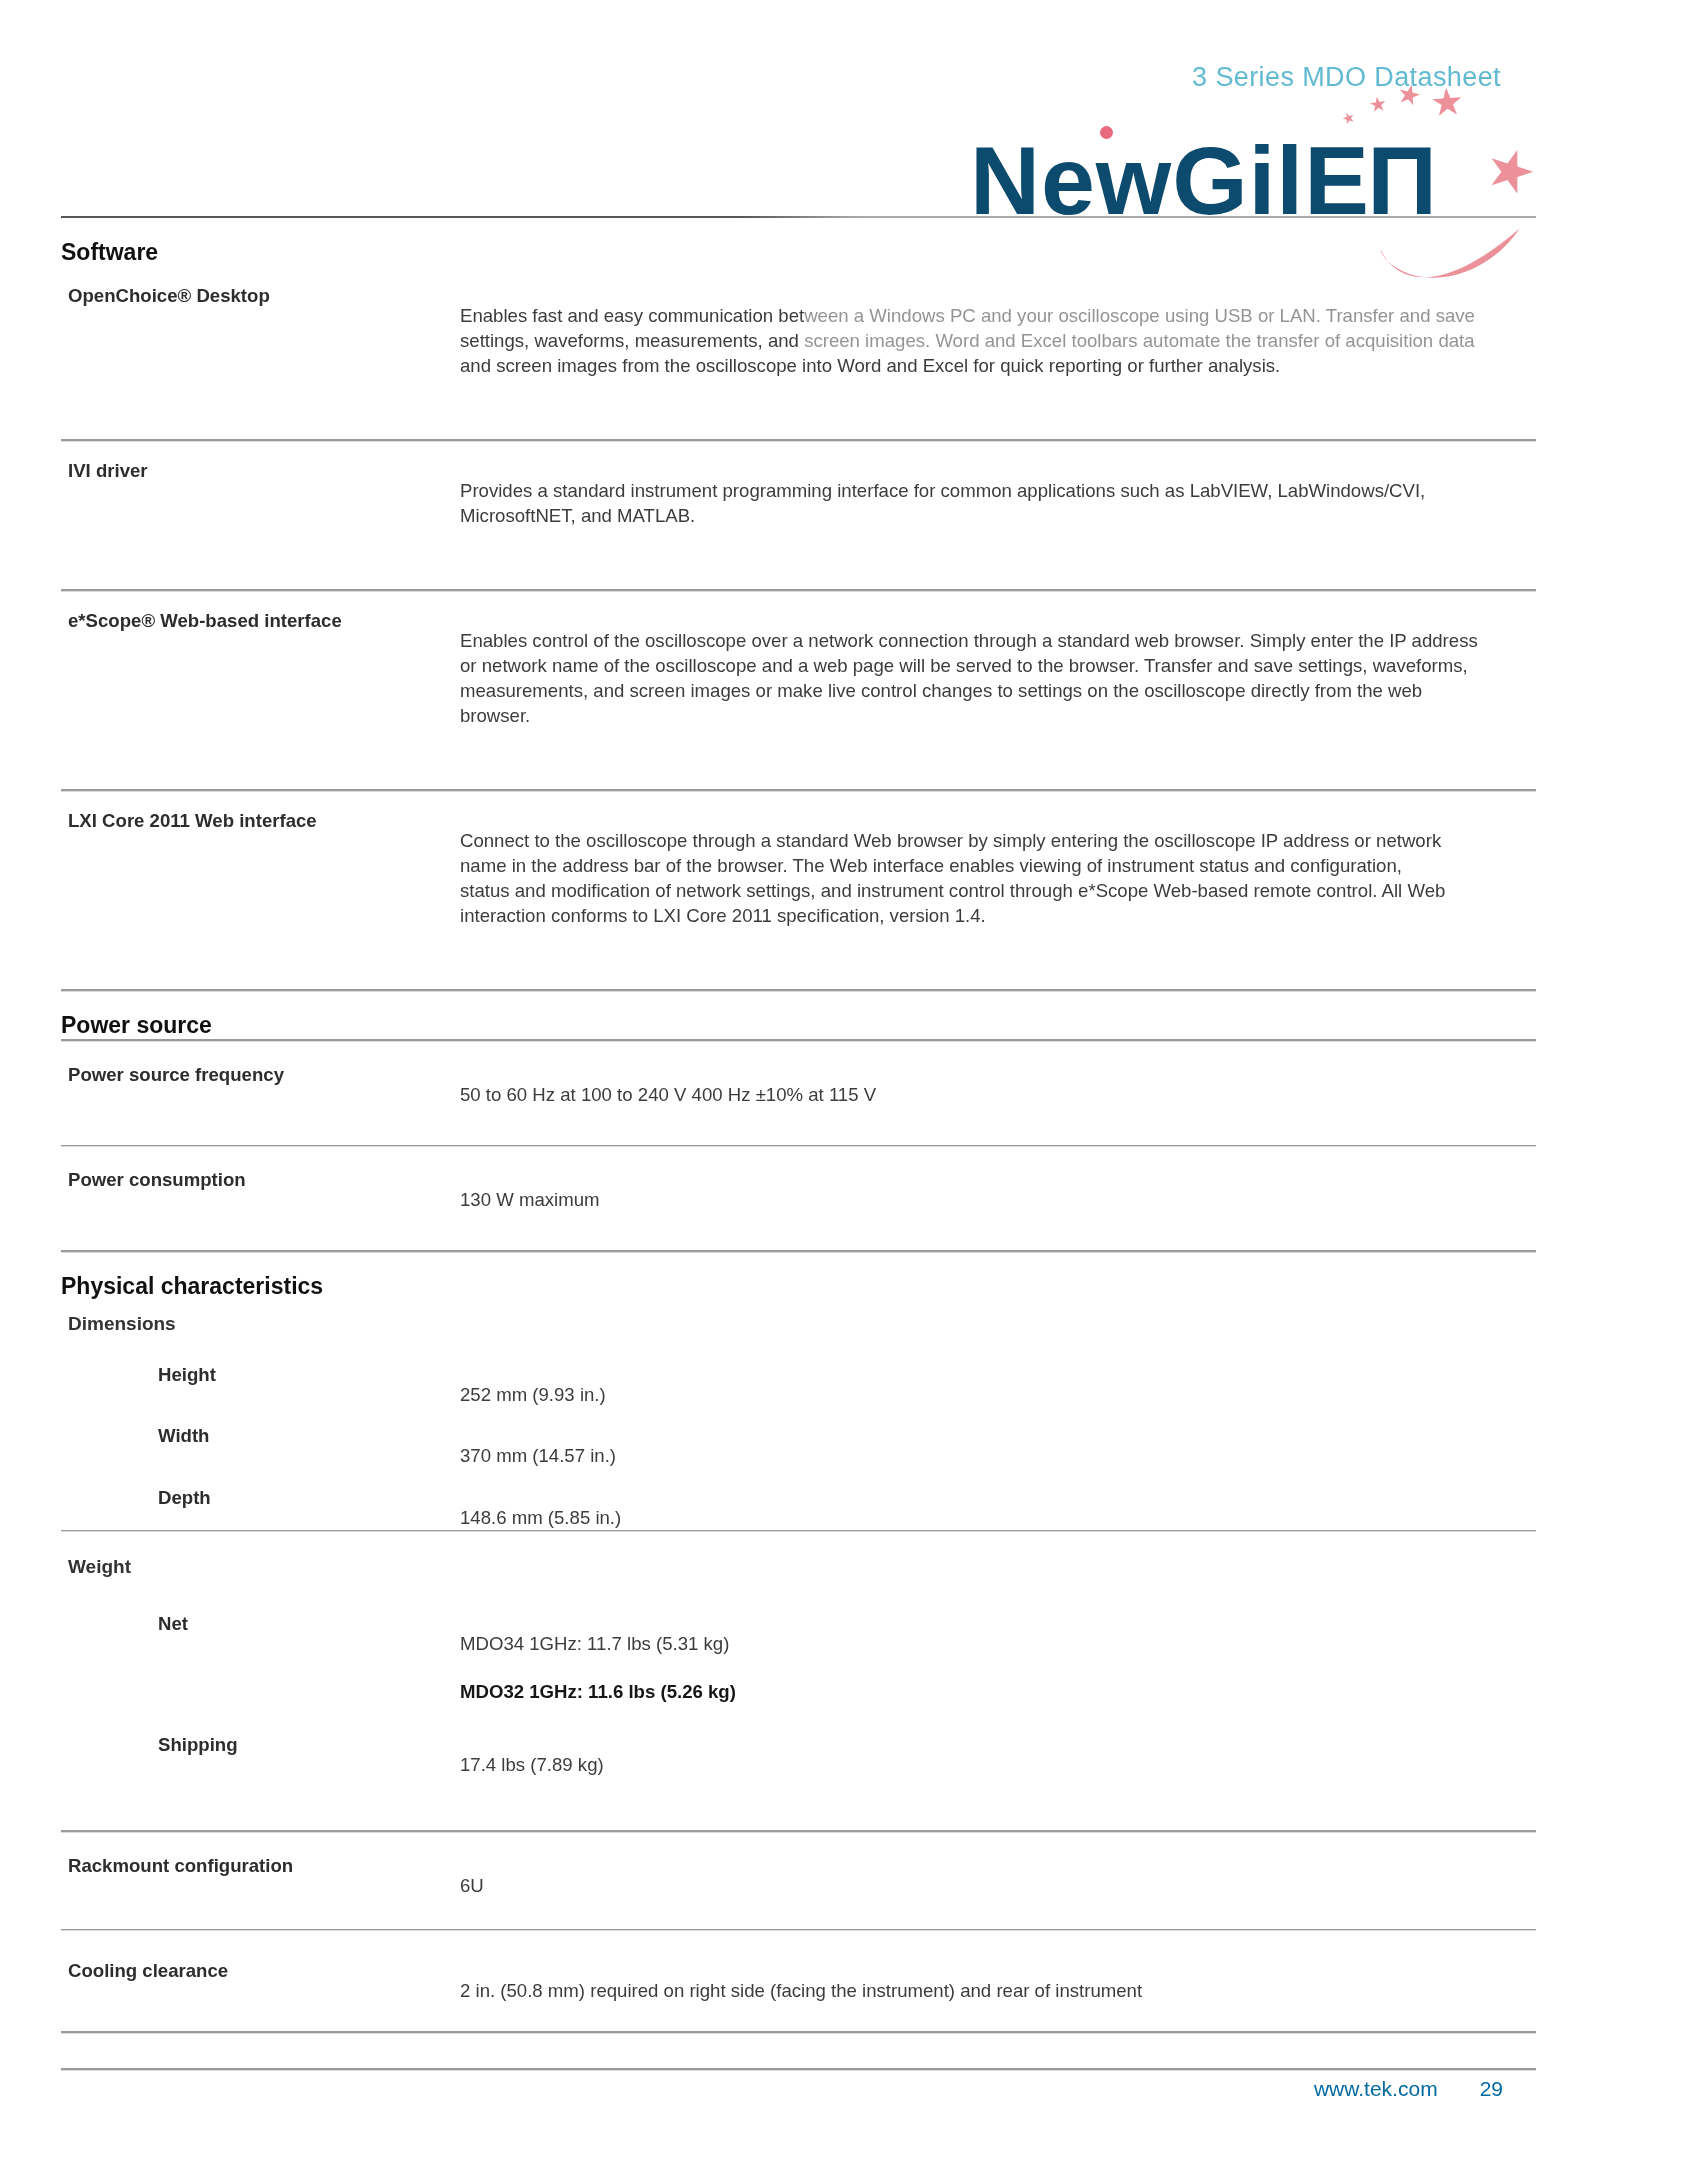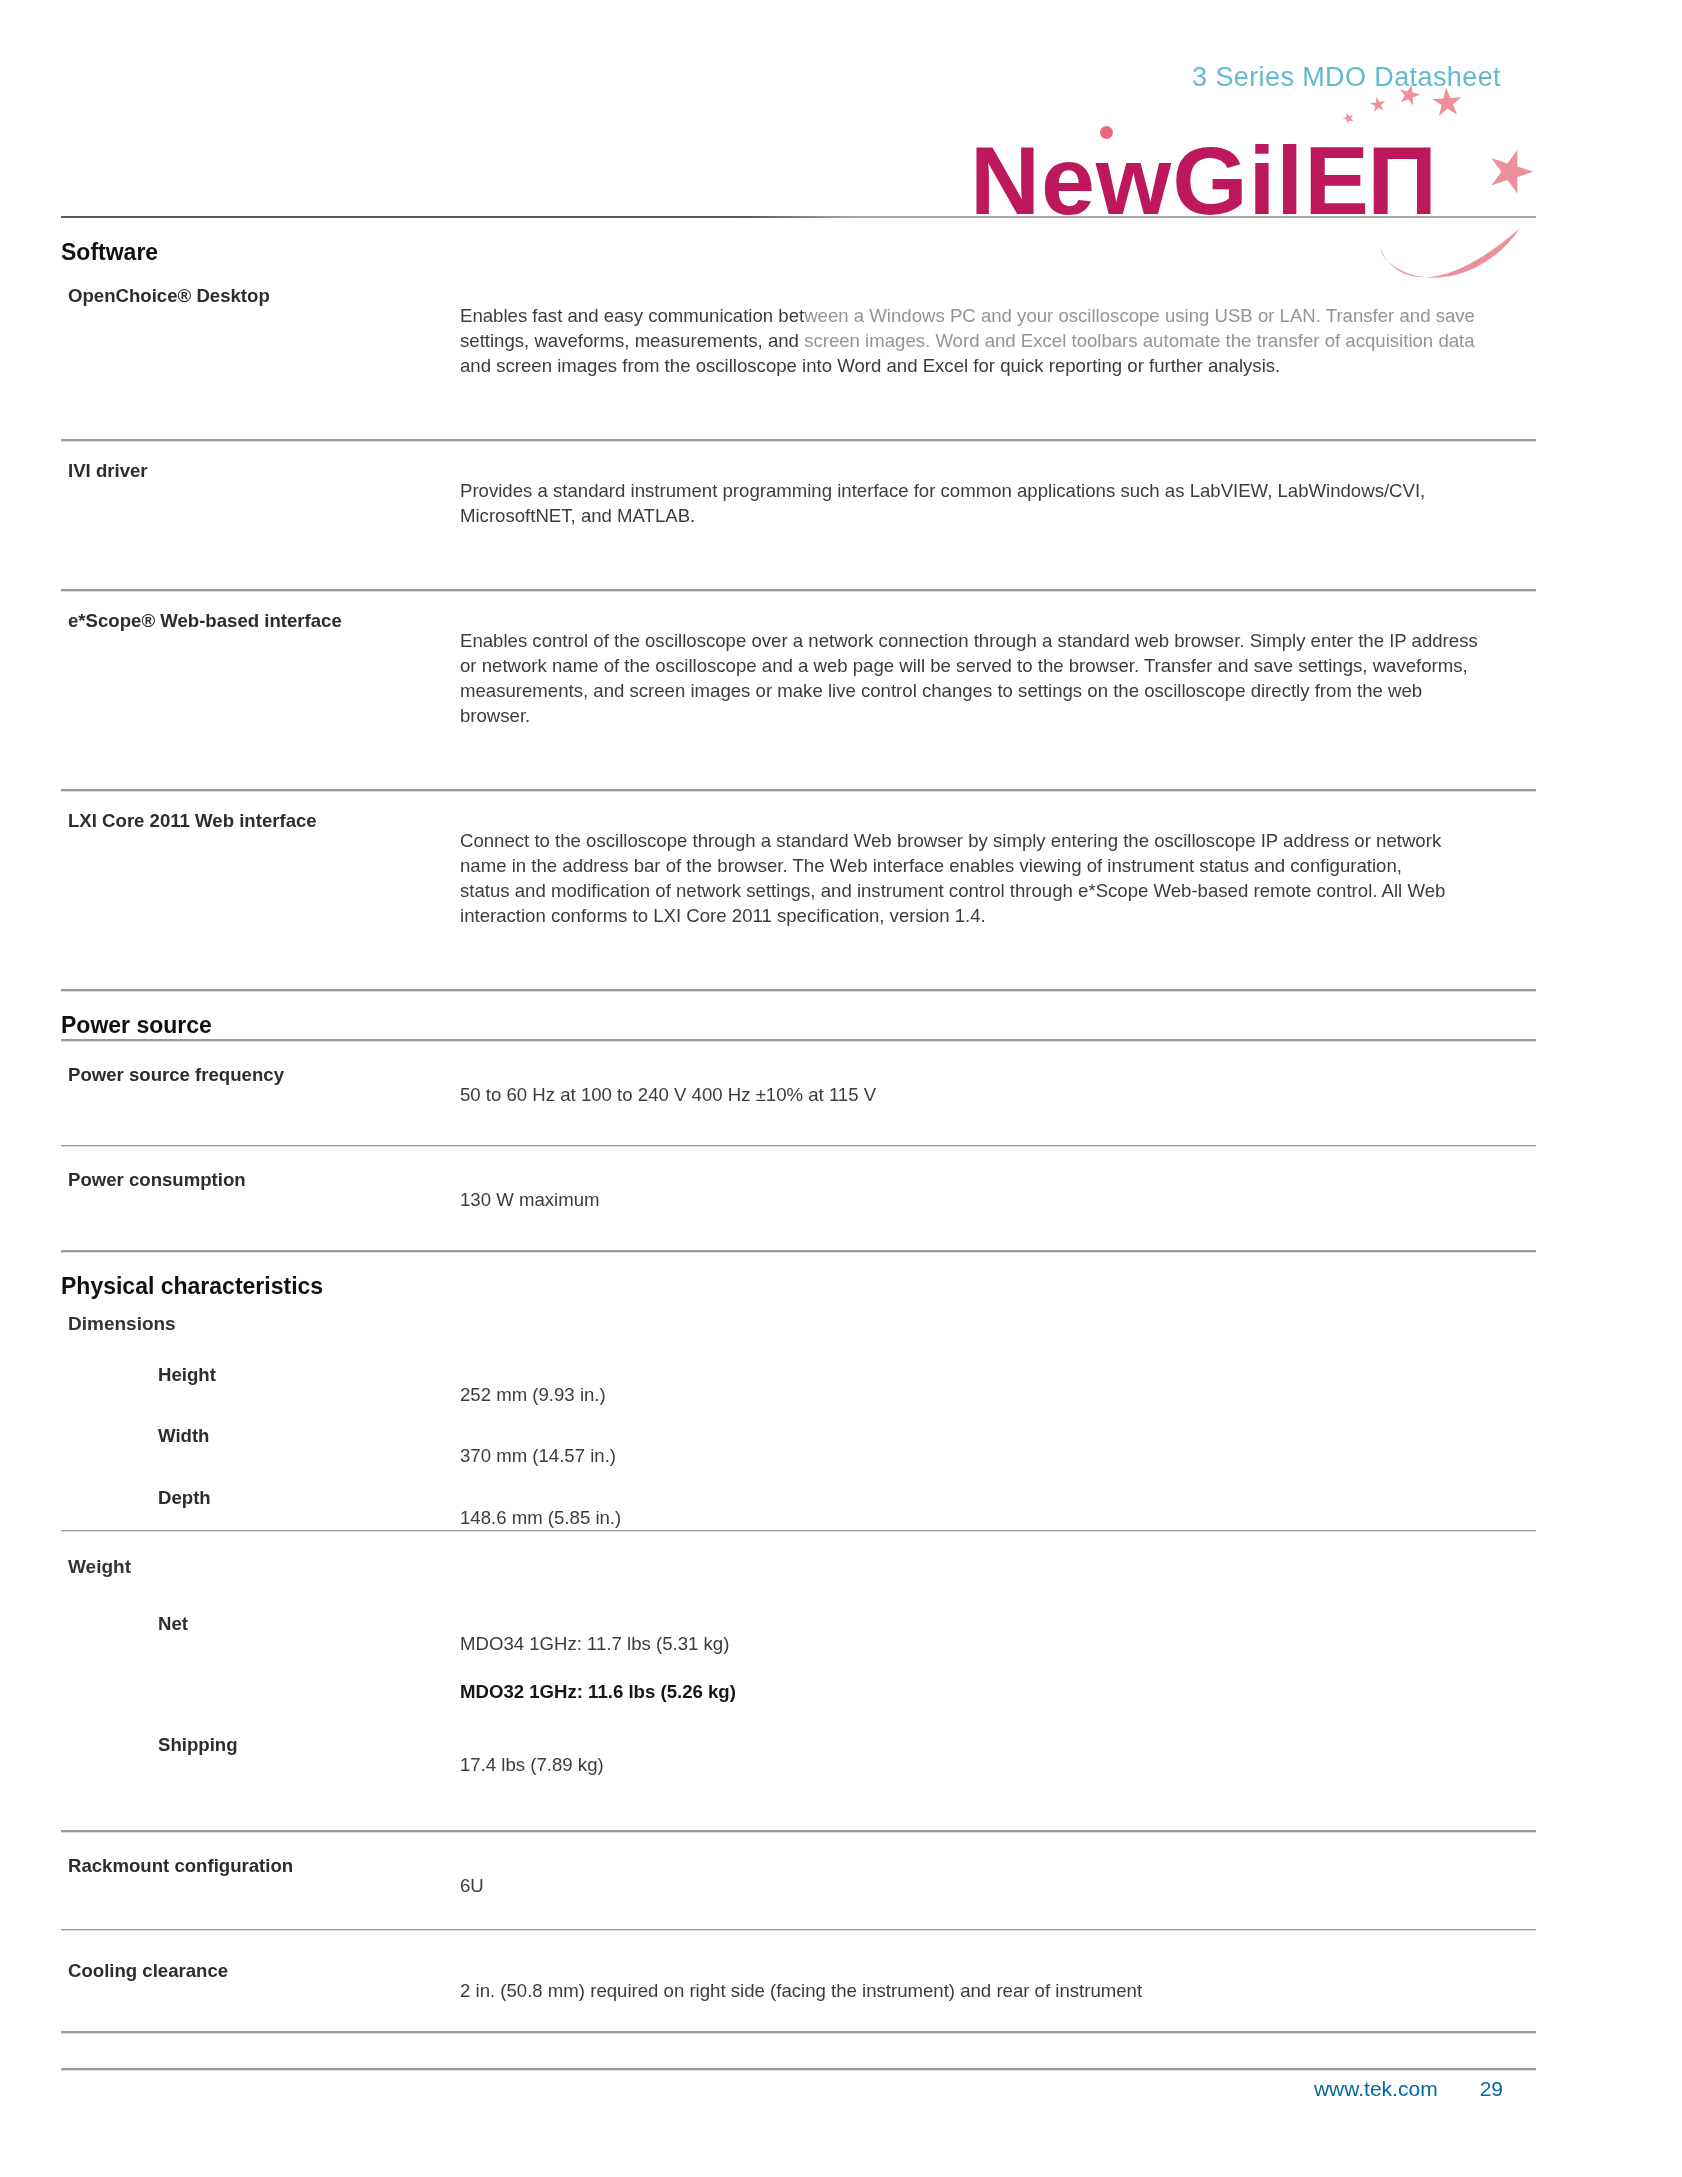--- a/index.html
+++ b/index.html
@@ -51,21 +51,21 @@
 </style>
 </head>
 <body>
 
 <div class="page">
 
   <div class="header-zone">
     <div class="doc-title" style="color: rgb(98, 186, 210);">3 Series MDO Datasheet</div>
 
     <div class="watermark">
-      <div class="wm-letters" style="color: #be185d;"><span>NewGil</span><span class="wm-suffix">EП</span></div>
+      <div class="wm-letters" style="color: #0c4a6e;"><span>NewGil</span><span class="wm-suffix">EП</span></div>
       <div class="wm-dot" style="background: rgb(233, 106, 124);"></div>
       <div id="wm-stars">
           <span class="wm-star" style="left: 372px; top: 33px; font-size: 14.7px; color: rgb(236, 144, 153); transform: rotate(-20deg);">★</span>
           <span class="wm-star" style="left: 399px; top: 15.6px; font-size: 20px; color: rgb(236, 144, 153); transform: rotate(-8deg);">★</span>
           <span class="wm-star" style="left: 427px; top: 3.5px; font-size: 27px; color: rgb(236, 144, 153); transform: rotate(14deg);">★</span>
           <span class="wm-star" style="left: 460px; top: 5.2px; font-size: 38px; color: rgb(236, 144, 153); transform: rotate(-4deg);">★</span>
           <span class="wm-star" style="left: 515px; top: 64px; font-size: 57px; color: rgb(236, 144, 153); transform: rotate(18deg);">★</span>
         </div>
       <svg class="wm-swoosh" width="152" height="74" viewBox="0 0 176 86">
         <path id="swoosh-path" d="M6,30 C22,68 74,88 168,6 C128,66 52,80 14,44 C10,40 7,35 6,30 Z" fill="#ec9099"></path>

